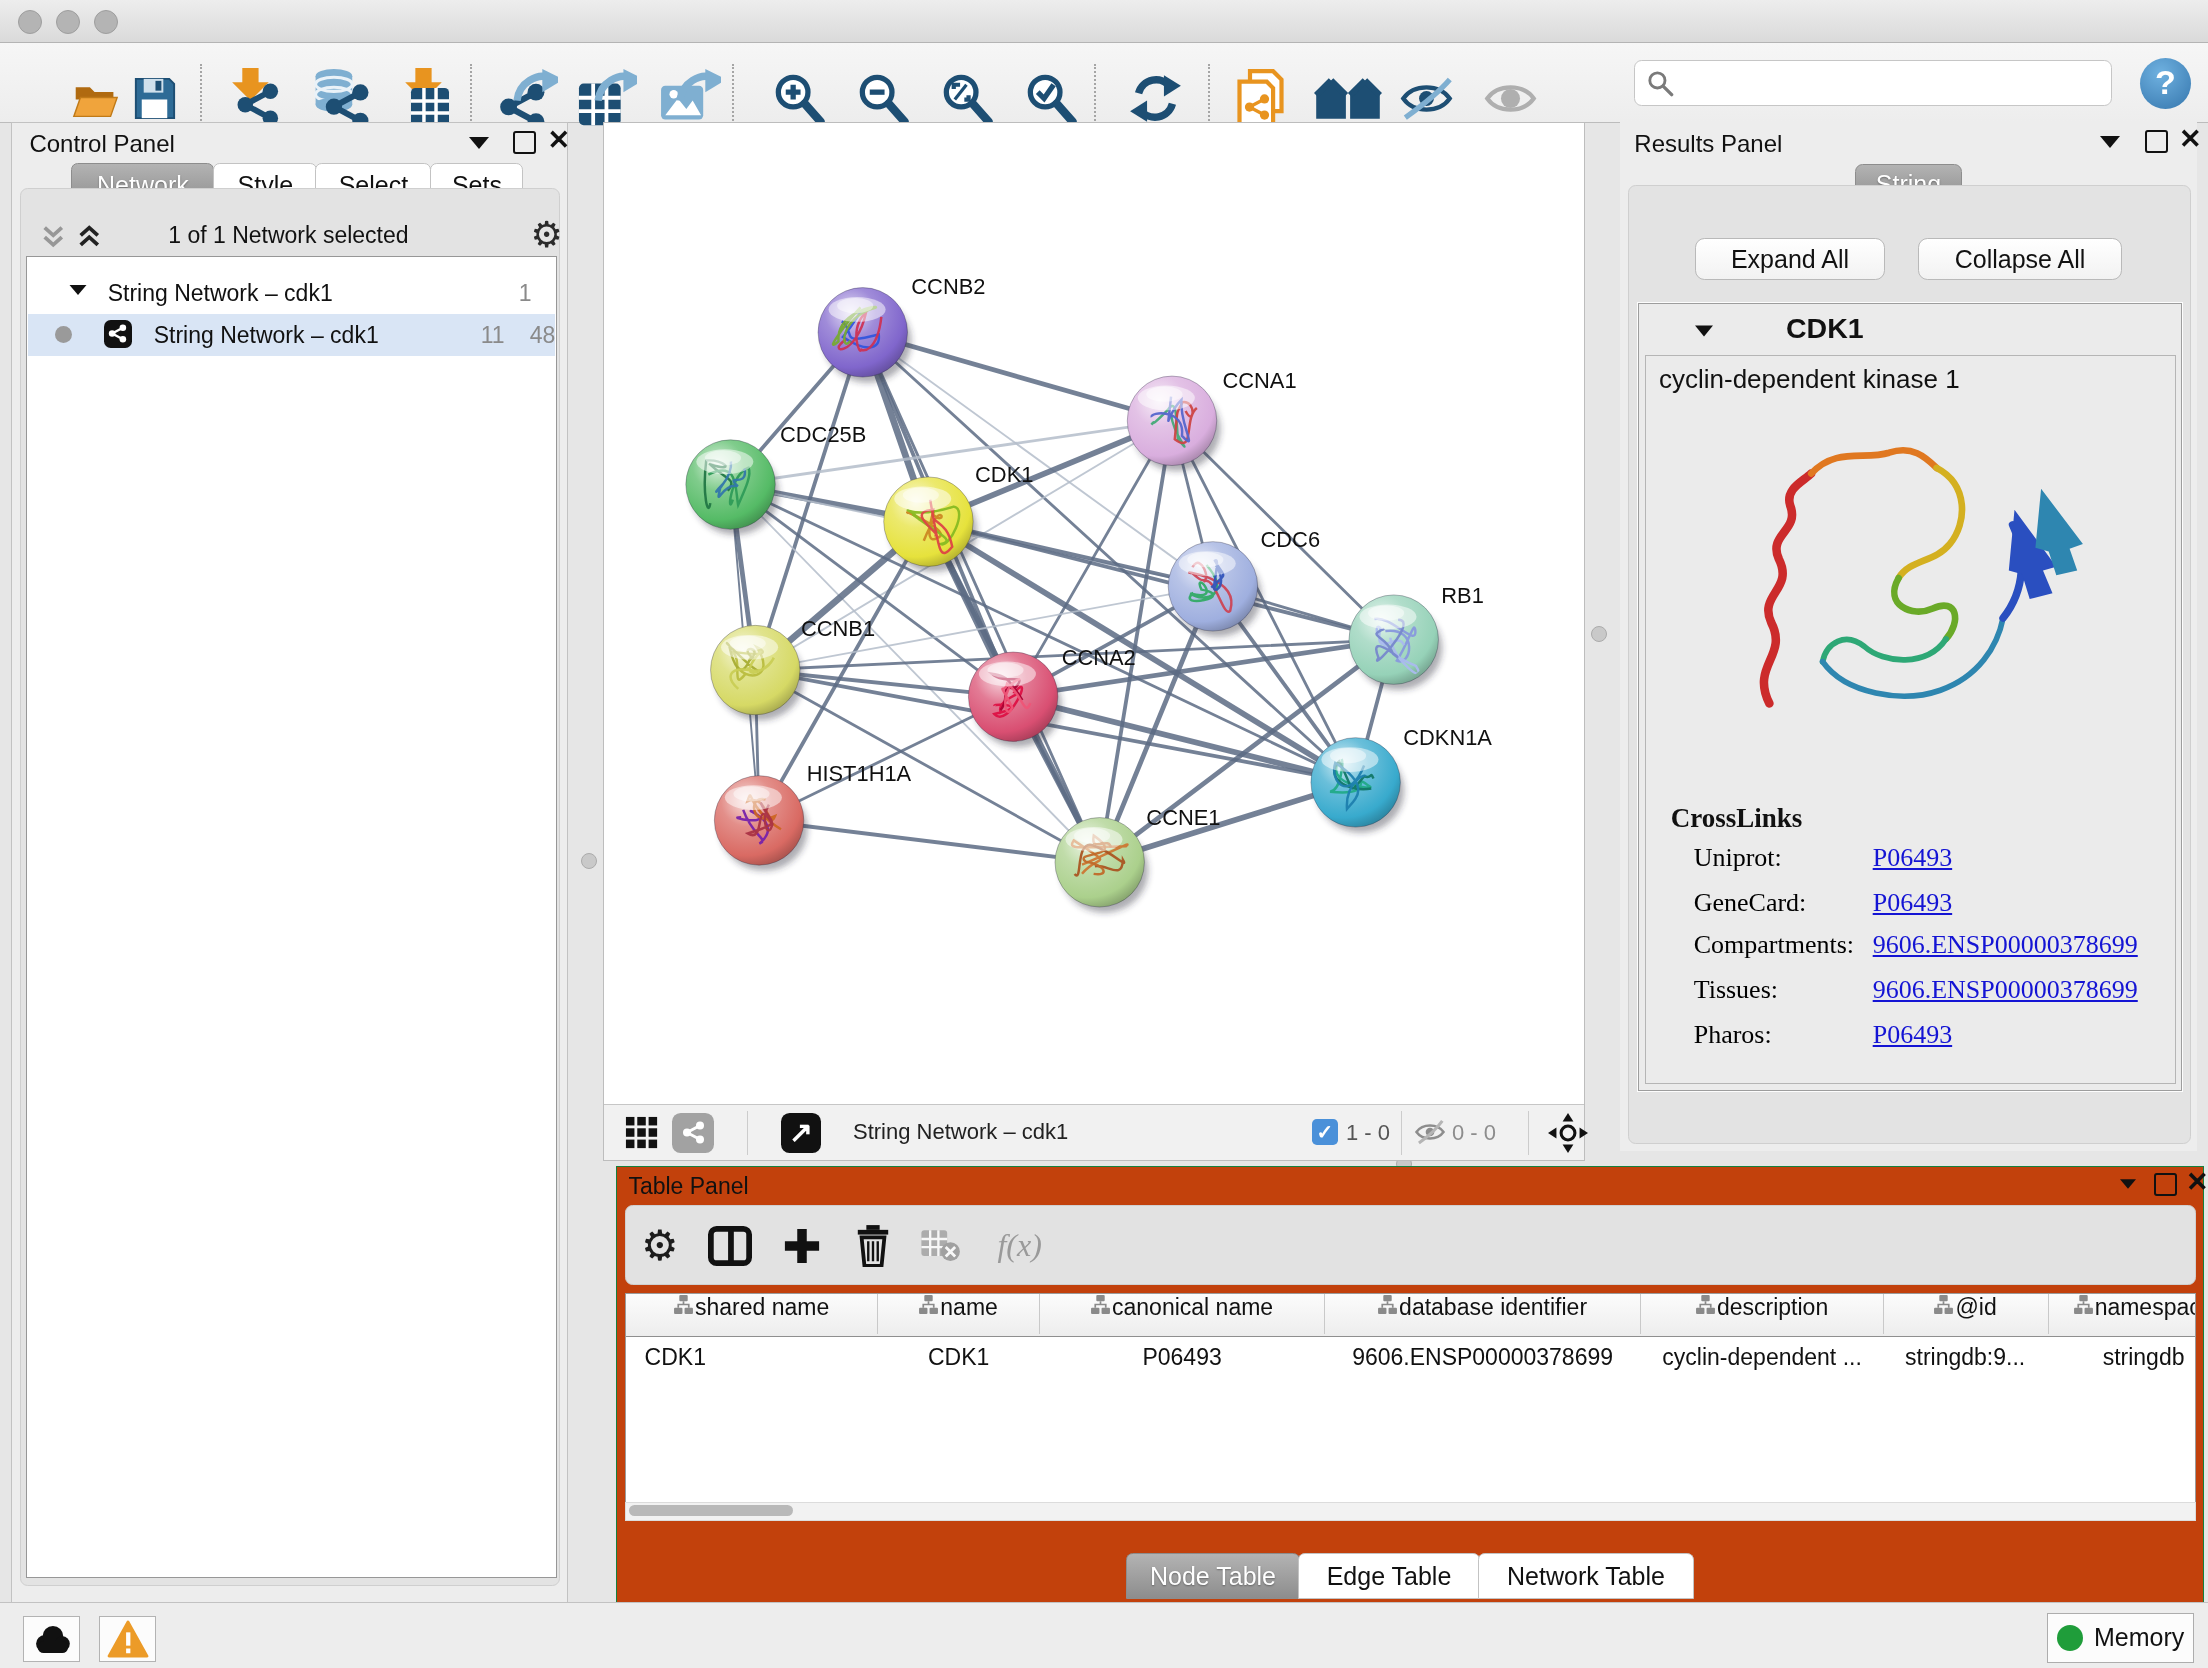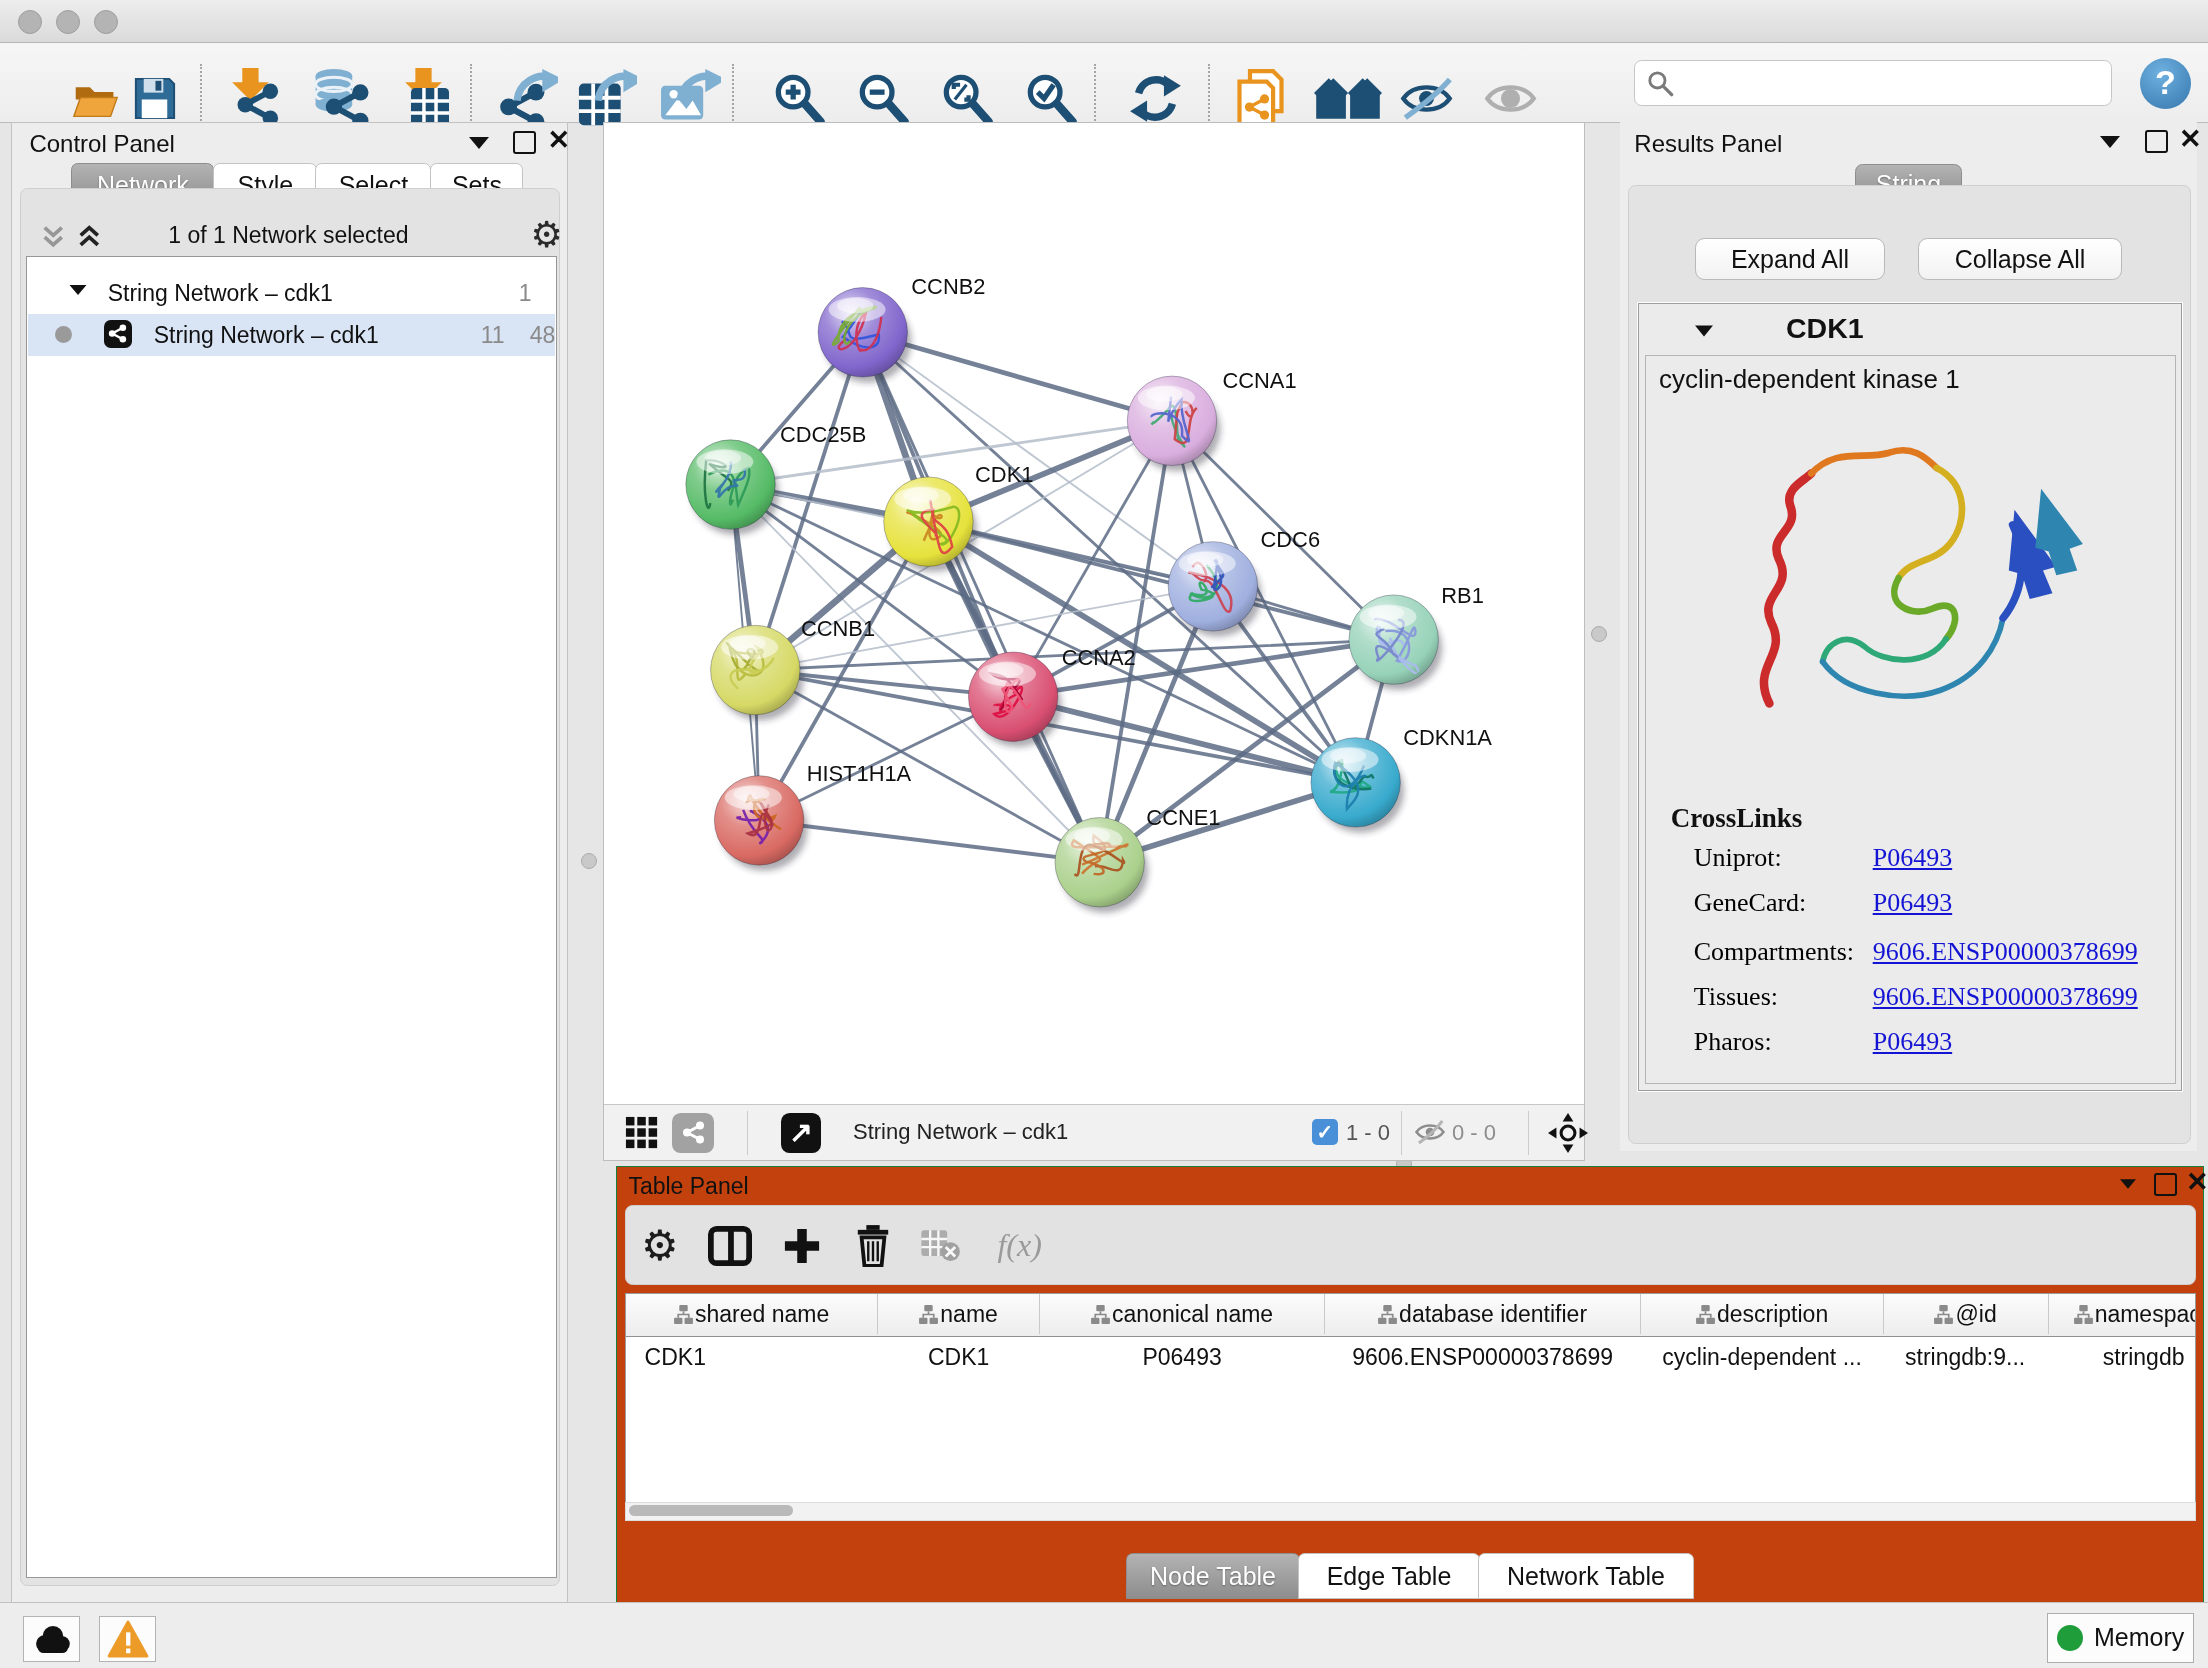--- a/index.html
+++ b/index.html
@@ -79,21 +79,21 @@
   .tp{position:absolute;left:616px;top:1166px;width:1586px;height:439px;background:#c2410c;
       border:1px solid #15803d;}
   .tp-toolbar{position:absolute;left:7.6px;top:38px;width:1569px;height:78px;background:#e2e2e2;
       border:1px solid #d0d0d0;border-radius:7.6px;}
   .tp-ic{position:absolute;top:13.3px;width:57px;height:53px;display:flex;align-items:center;justify-content:center;}
   .tablewrap{position:absolute;left:7.6px;top:126px;width:1569px;height:211px;background:#fff;
       border:1px solid #9b9b9b;overflow:hidden;}
   .thead{position:absolute;left:0;top:0;height:42px;width:1902px;
       background:linear-gradient(#fcfcfc,#ededed);border-bottom:1.9px solid #8f8f8f;}
   .th{position:absolute;top:0;height:40px;border-right:1px solid #c9c9c9;display:flex;
-      align-items:center;justify-content:center;font-size:23px;color:#111;gap:1px;}
+      align-items:flex-start;justify-content:center;font-size:23px;color:#111;gap:1px;}
   .td{position:absolute;top:0;height:38px;font-size:23px;color:#111;display:flex;align-items:center;
       justify-content:center;overflow:hidden;white-space:nowrap;}
   .attr-ico{width:21px;height:21px;}
   .attr-ico rect{fill:#8a8a8a;}
   .hscroll{position:absolute;left:7.6px;top:335px;width:1569px;height:17px;background:#f2f2f2;
       border:1px solid #dcdcdc;}
   .hthumb{position:absolute;left:3.8px;top:1.9px;width:164px;height:11.4px;background:#b9b9b9;border-radius:6.7px;}
 
   
   .statusbar{position:absolute;left:0;top:1602px;width:2208px;height:67px;background:#ededed;
@@ -670,21 +670,21 @@
             <polygon points="346,74 390,132 376,137 384,160 362,165 354,140 340,136" fill="#2e86b0"></polygon>
           </g>
         </svg>
 
       <span class="abs serif" style="left:25px;top:447px;font-size:27px;font-weight:bold;color:#111">CrossLinks</span>
       <div id="crosslinks" class="abs" style="left:48px;top:487px;width:472px">
           <div style="display: flex; margin-bottom: 15px; font-size: 26px; align-items: center;">
             <span class="serif" style="width: 179px;">Uniprot:</span>
             <a class="serif xlink" href="#">P06493</a>
           </div>
-          <div style="display: flex; margin-bottom: 19px; font-size: 26px;">
+          <div style="display: flex; margin-bottom: 12px; font-size: 26px;">
             <span class="serif" style="width: 179px;">GeneCard:</span>
             <a class="serif xlink" href="#">P06493</a>
           </div>
           <div style="display: flex; margin-bottom: 15px; font-size: 26px;">
             <span class="serif" style="width: 179px;">Compartments:</span>
             <a class="serif xlink" href="#">9606.ENSP00000378699</a>
           </div>
           <div style="display: flex; margin-bottom: 15px; font-size: 26px;">
             <span class="serif" style="width: 179px;">Tissues:</span>
             <a class="serif xlink" href="#">9606.ENSP00000378699</a>

